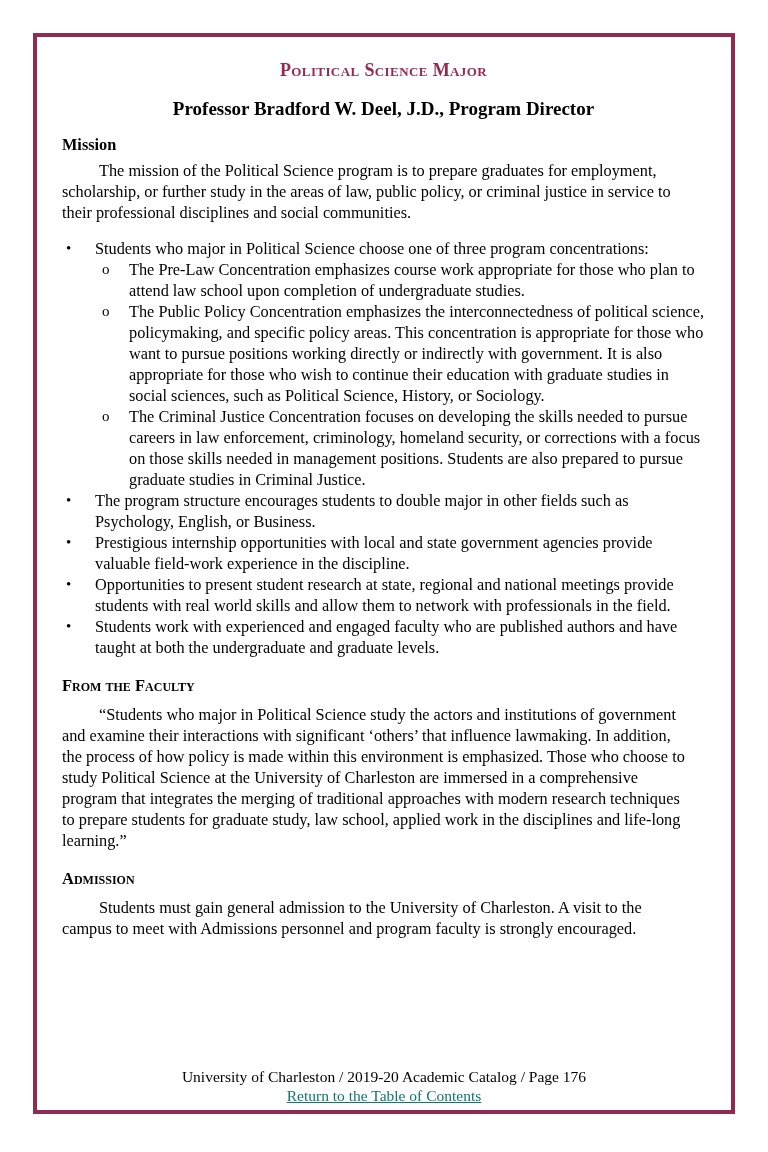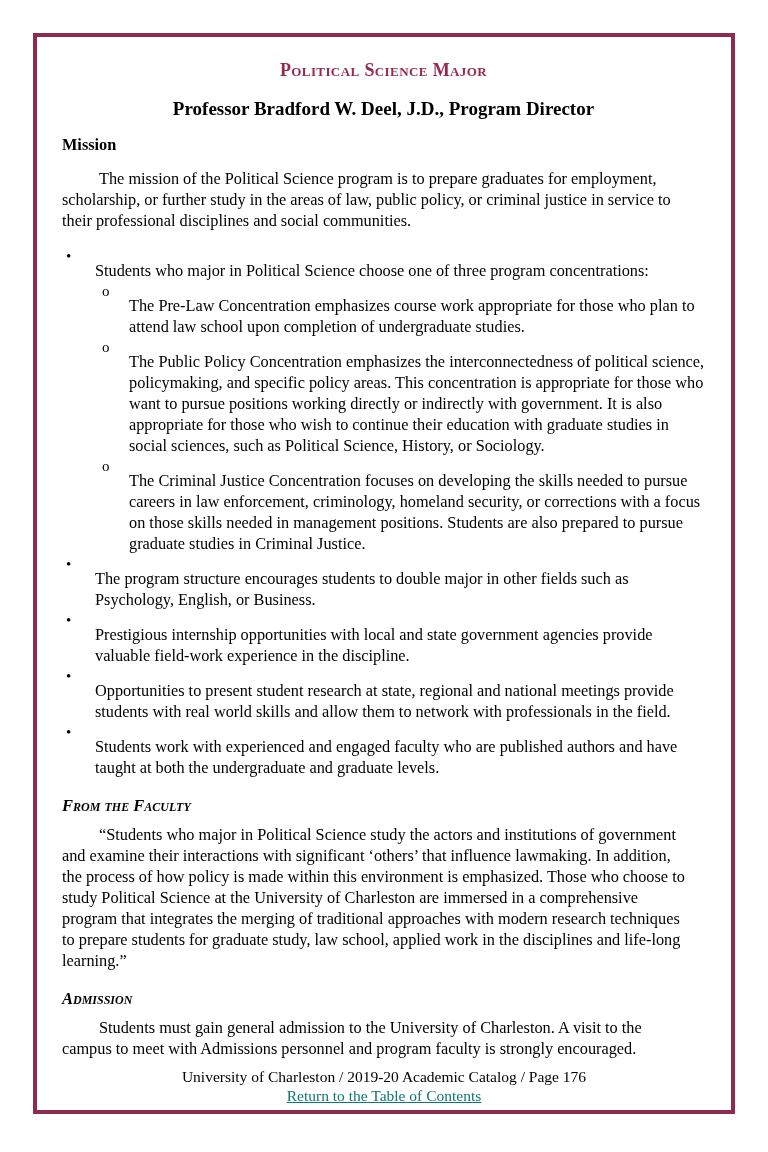--- a/index.html
+++ b/index.html
@@ -36,38 +36,37 @@
   }
   .doc-subtitle {
     text-align: center;
     font-weight: bold;
     font-size: 19px;
     margin-top: 17px;
   }
   .section-heading {
     font-weight: bold;
     margin-top: 15px;
-    margin-bottom: 13px;
+    margin-bottom: 5px;
   }
   .section-heading.smallcaps {
     font-variant: small-caps;
     font-size: 16.5px;
     margin-top: 17px;
     margin-bottom: 8px;
-    font-style: italic;
   }
   .para { text-indent: 37px; margin: 0 16px 0 0; }
   .bullet-list { margin-top: 15px; margin-bottom: 0; }
   .b-row { display: flex; }
   .b-row.l1 { margin-left: 4px; }
   .b-row.l1 > .marker { width: 29px; flex: 0 0 29px; }
   .b-row.l2 { margin-left: 40px; }
   .b-row.l2 > .marker { width: 27px; flex: 0 0 27px; }
   .marker { font-size: 15px; }
-  .b-text { flex: 1 1 auto; margin-top: 14px; }
+  .b-text { flex: 1 1 auto; }
   .bold { font-weight: normal; }
   .footer {
     position: absolute;
     left: 0; right: 0; bottom: 5px;
     text-align: center;
     font-size: 15.5px;
     line-height: 19px;
   }
   .toc-link {
     color: #0f766e;

